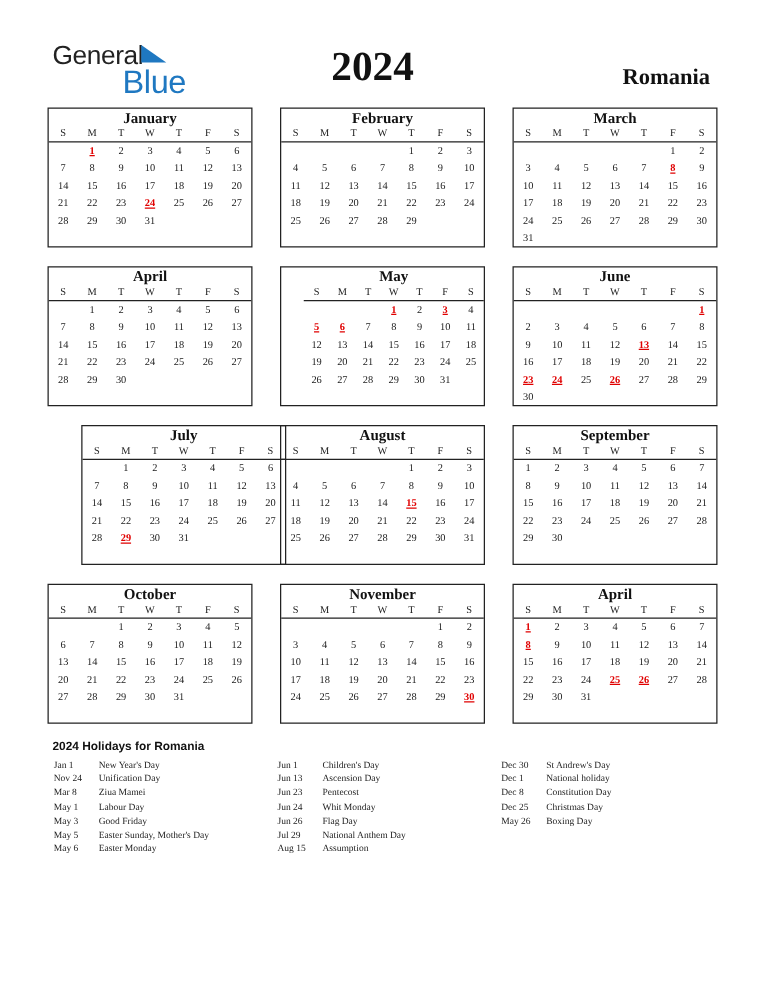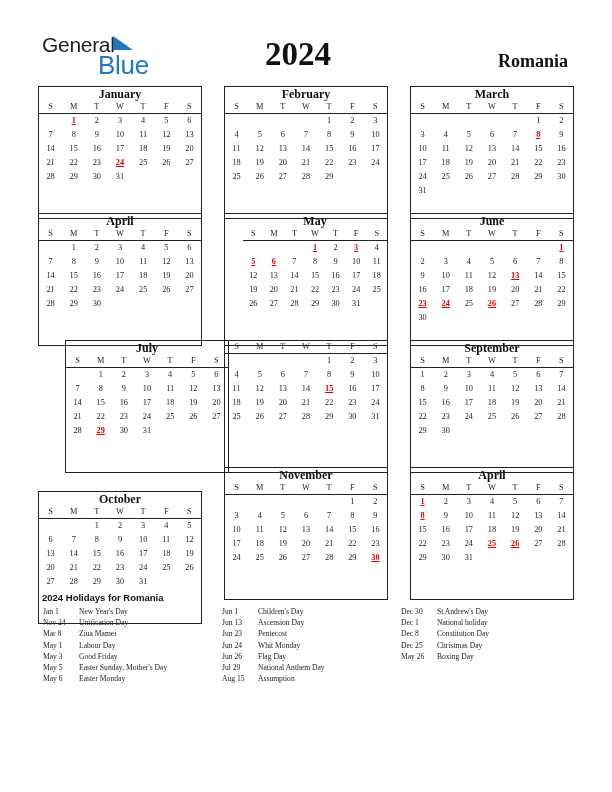--- a/index.html
+++ b/index.html
@@ -10,21 +10,21 @@
               font-size:21px; color:#222; letter-spacing:-0.3px; }
   .logo .l2 { position:absolute; left:56px; top:17px; font-family:"Liberation Sans", sans-serif;
               font-size:26px; color:#1f78c1; letter-spacing:-0.3px; }
   .logo .tri { position:absolute; left:71px; top:3px; width:0; height:0;
                border-left:0 solid transparent; border-bottom:14px solid #1f78c1;
                border-right:20px solid transparent; }
   .year { position:absolute; left:265px; top:36px; font-family:"Liberation Serif", serif;
           font-weight:bold; font-size:33px; color:#111; }
   .country { position:absolute; right:44px; top:51px; font-family:"Liberation Serif", serif;
              font-weight:bold; font-size:18px; color:#111; }
-  .month { position:absolute; width:164px; height:133px; border:1px solid #222; box-sizing:border-box; }
+  .month { position:absolute; width:164px; height:112px; border:1px solid #222; box-sizing:border-box; }
   .month .mname { text-align:center; font-family:"Liberation Serif", serif; font-weight:bold;
                   font-size:12px; line-height:13px; margin-top:1px; color:#111; }
   .month .dow { display:flex; height:12px; border-bottom:1px solid #222; }
   .month .dow span, .month .row span { flex:1; text-align:center; font-size:8.3px; line-height:12px;
                   font-family:"Liberation Serif", serif; }
   .month .row { display:flex; height:14px; }
   .month .row span { line-height:14px; }
   .month .hol { color:#e00000; font-weight:bold; text-decoration:underline; }
   .hol-title { position:absolute; left:42px; top:592px; font-family:"Liberation Sans", sans-serif;
                font-weight:bold; font-size:9.5px; color:#111; }
@@ -455,20 +455,21 @@
         <span>28</span>
         <span class="hol">29</span>
         <span>30</span>
         <span>31</span>
         <span></span>
         <span></span>
         <span></span>
       </div>
     </div>
     <div class="month" style="left: 224px; top: 340px;">
+      <div class="mname">August</div>
       <div class="dow">
         <span>S</span>
         <span>M</span>
         <span>T</span>
         <span>W</span>
         <span>T</span>
         <span>F</span>
         <span>S</span>
       </div>
       <div class="row">
@@ -567,21 +568,21 @@
       <div class="row">
         <span>29</span>
         <span>30</span>
         <span></span>
         <span></span>
         <span></span>
         <span></span>
         <span></span>
       </div>
     </div>
-    <div class="month" style="left: 38px; top: 467px; margin-top: 24px;">
+    <div class="month" style="left: 38px; top: 467px;">
       <div class="mname">October</div>
       <div class="dow">
         <span>S</span>
         <span>M</span>
         <span>T</span>
         <span>W</span>
         <span>T</span>
         <span>F</span>
         <span>S</span>
       </div>

